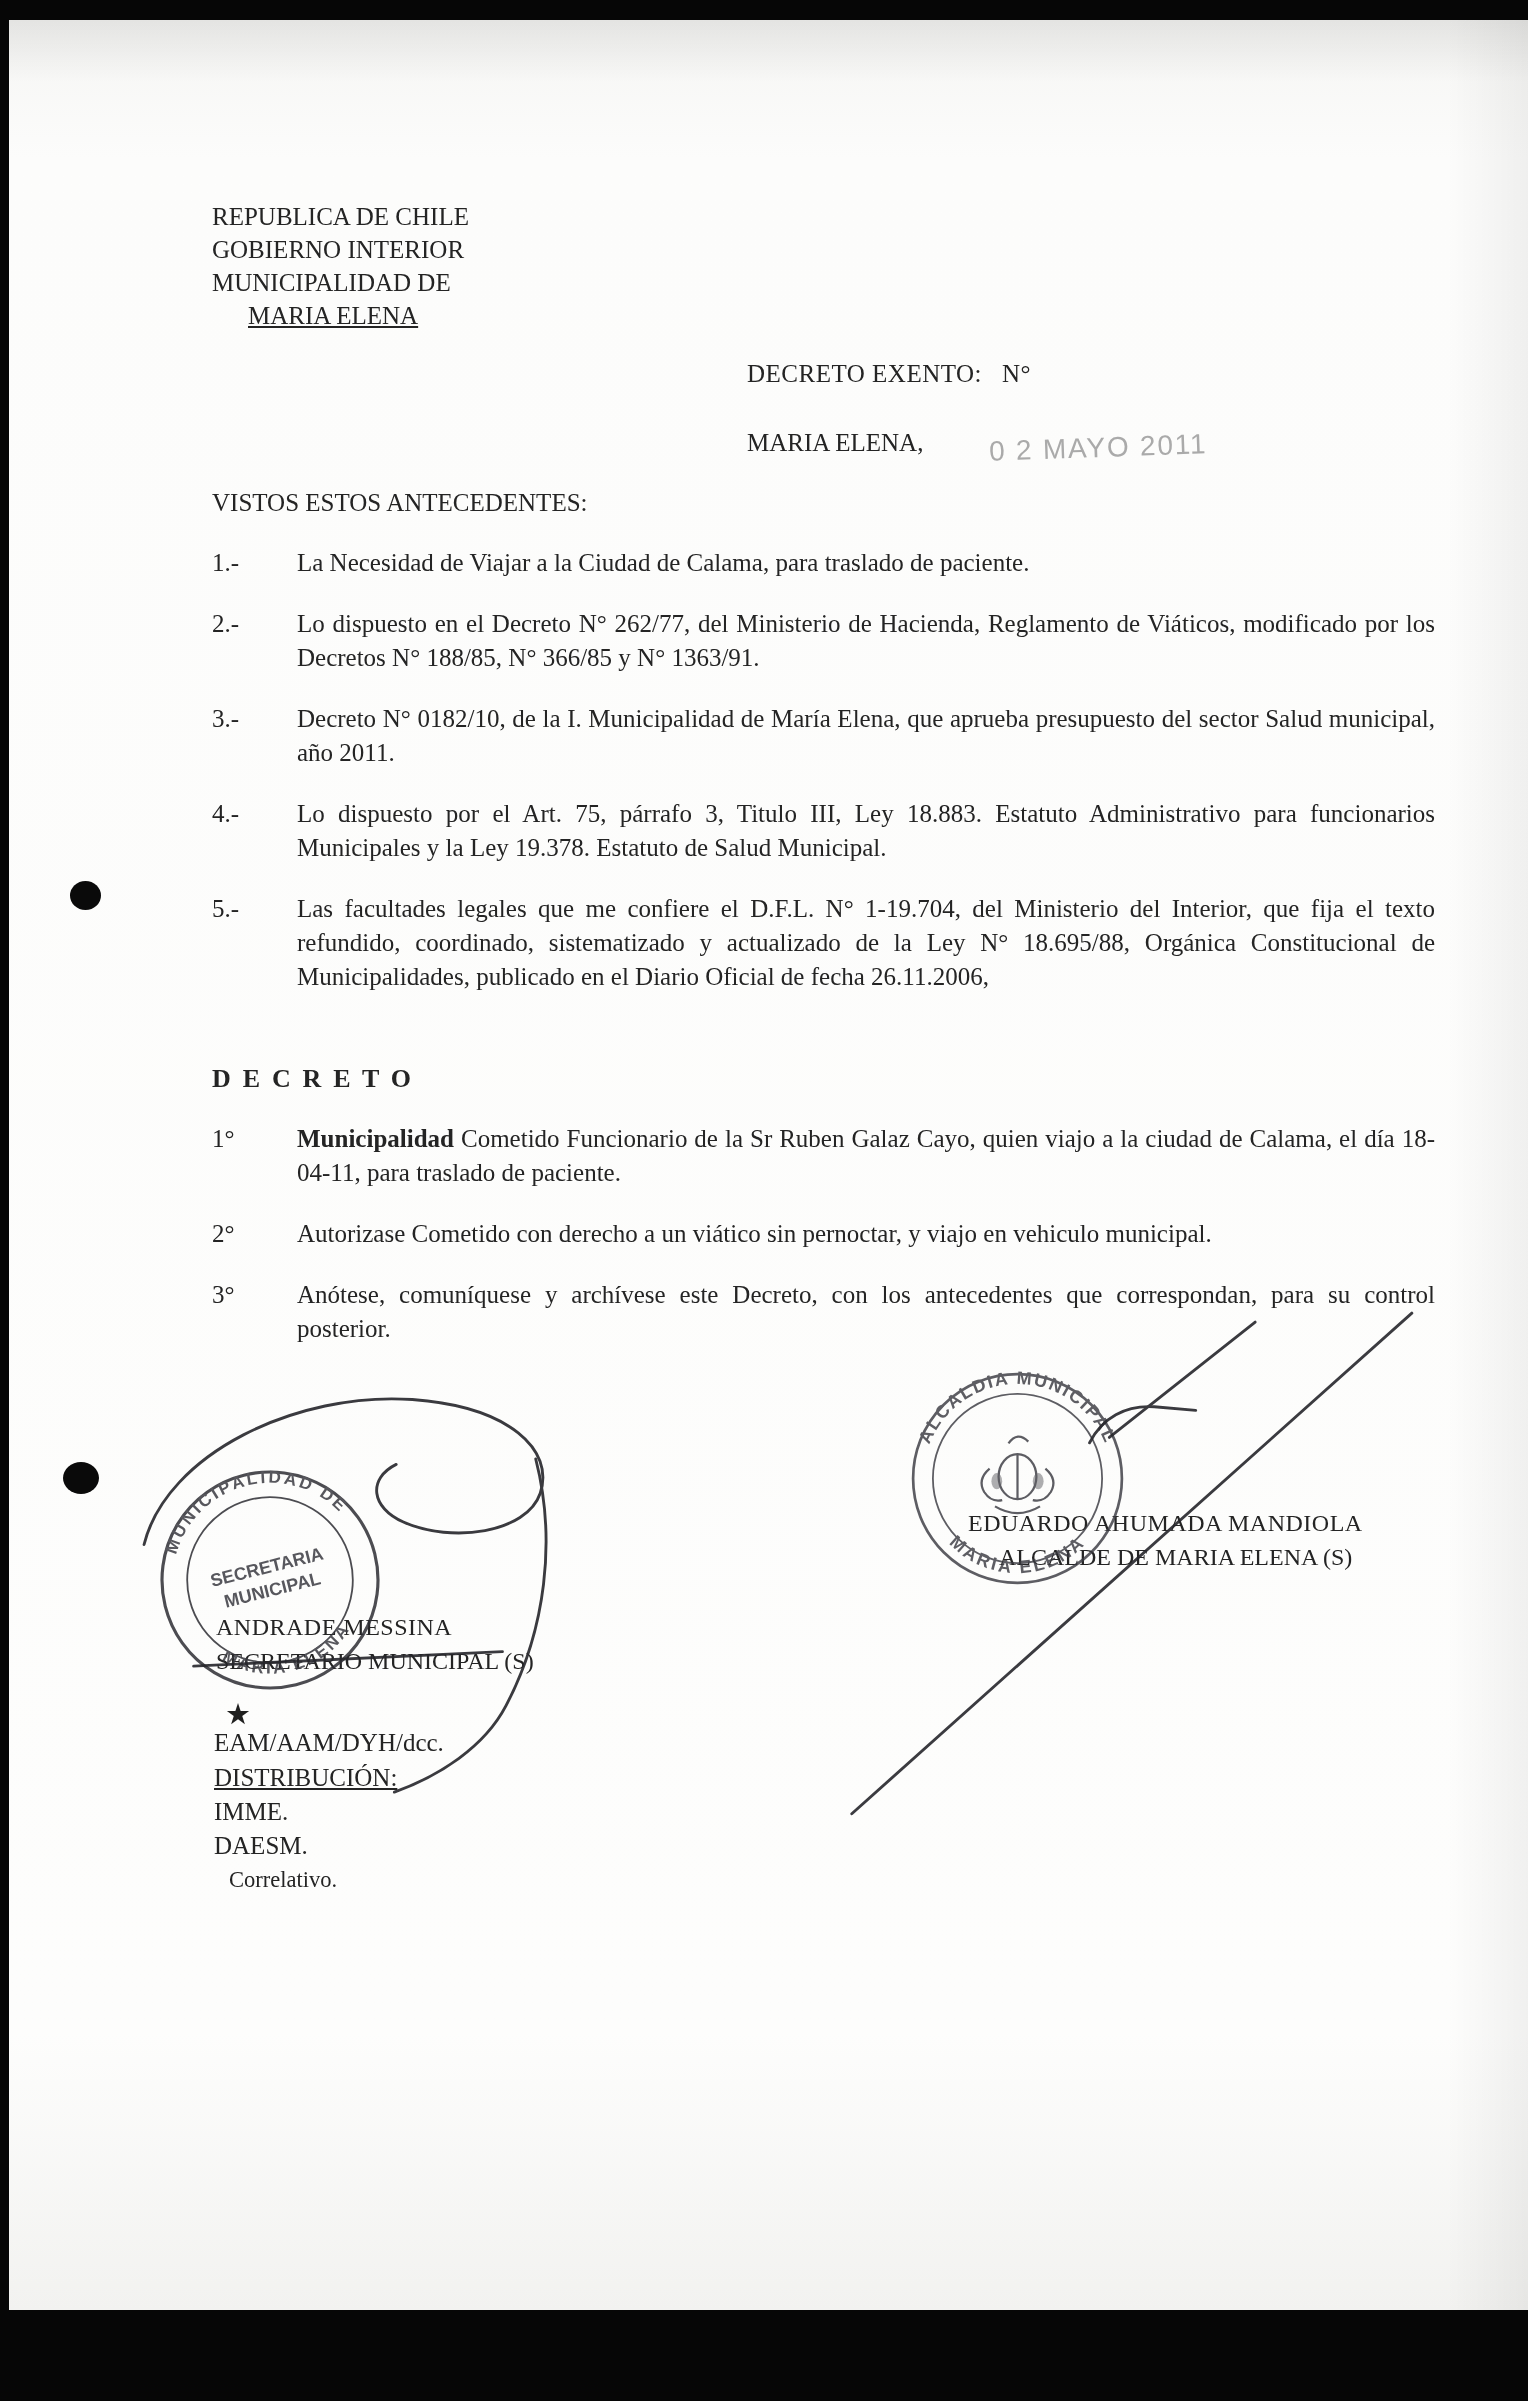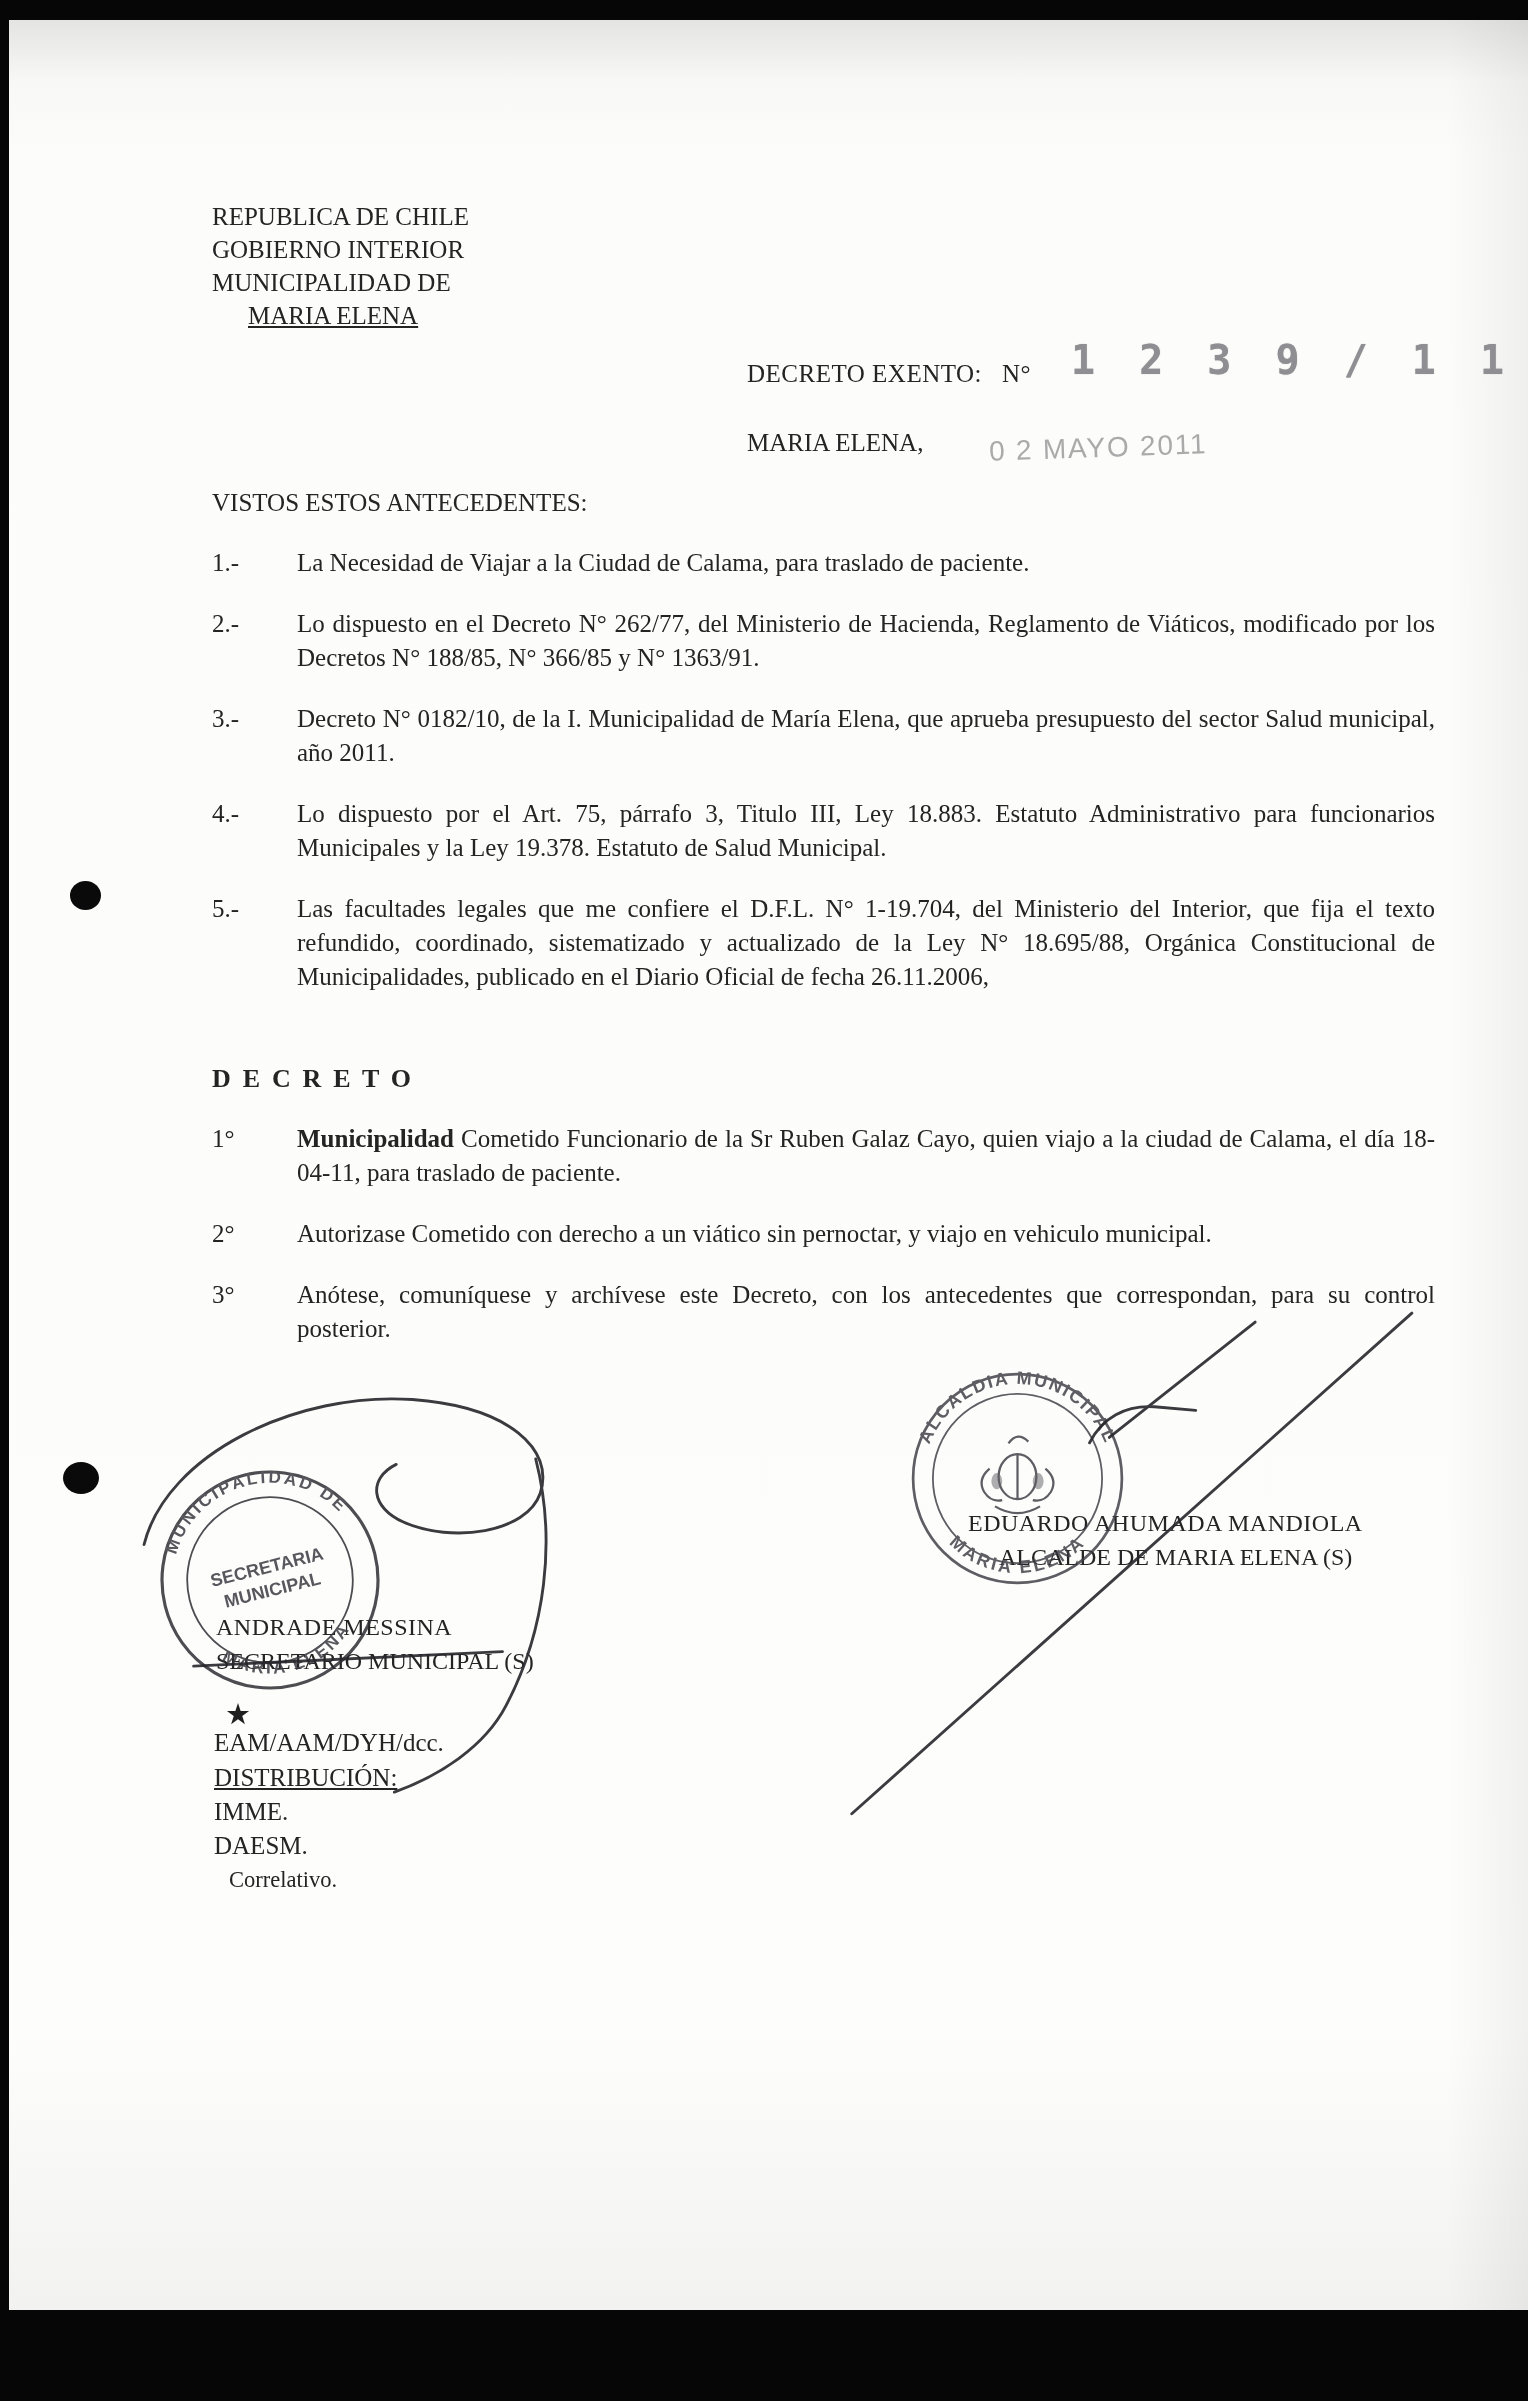--- a/index.html
+++ b/index.html
@@ -61,21 +61,20 @@
   <div class="abs letterhead" style="left:203px;top:180px;">
     <div>REPUBLICA DE CHILE</div>
     <div>GOBIERNO INTERIOR</div>
     <div>MUNICIPALIDAD DE</div>
     <div class="lh-underline">MARIA ELENA</div>
   </div>
 
   <div class="abs decree-label" style="left:738px;top:340px;">
     <span>DECRETO EXENTO:</span><span class="num-symbol">N°</span>
   </div>
-  <div class="abs stamp-number" style="left:1062px;top:317px;">1 2 3 9 / 1 1</div>
 
   <div class="abs txt" style="left:738px;top:406px;">MARIA ELENA,</div>
   <div class="abs date-stamp" style="left:980px;top:412px;">0 2 MAYO 2011</div>
 
   <div class="abs txt" style="left:203px;top:466px;">VISTOS ESTOS ANTECEDENTES:</div>
 
   <div class="abs v-list" style="left:203px;top:526px;">
     <div class="v-item">
       <div class="v-num">1.-</div>
       <div class="v-text">La Necesidad de Viajar a la Ciudad de Calama, para traslado de paciente.</div>

